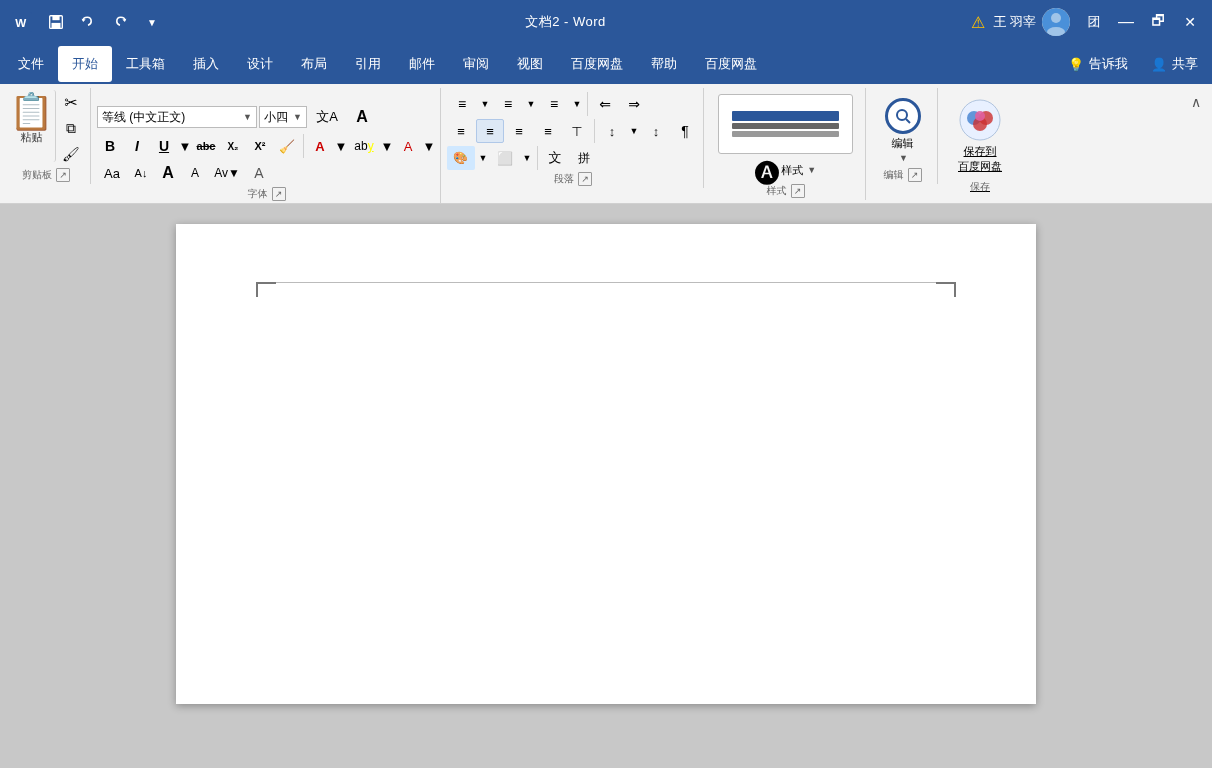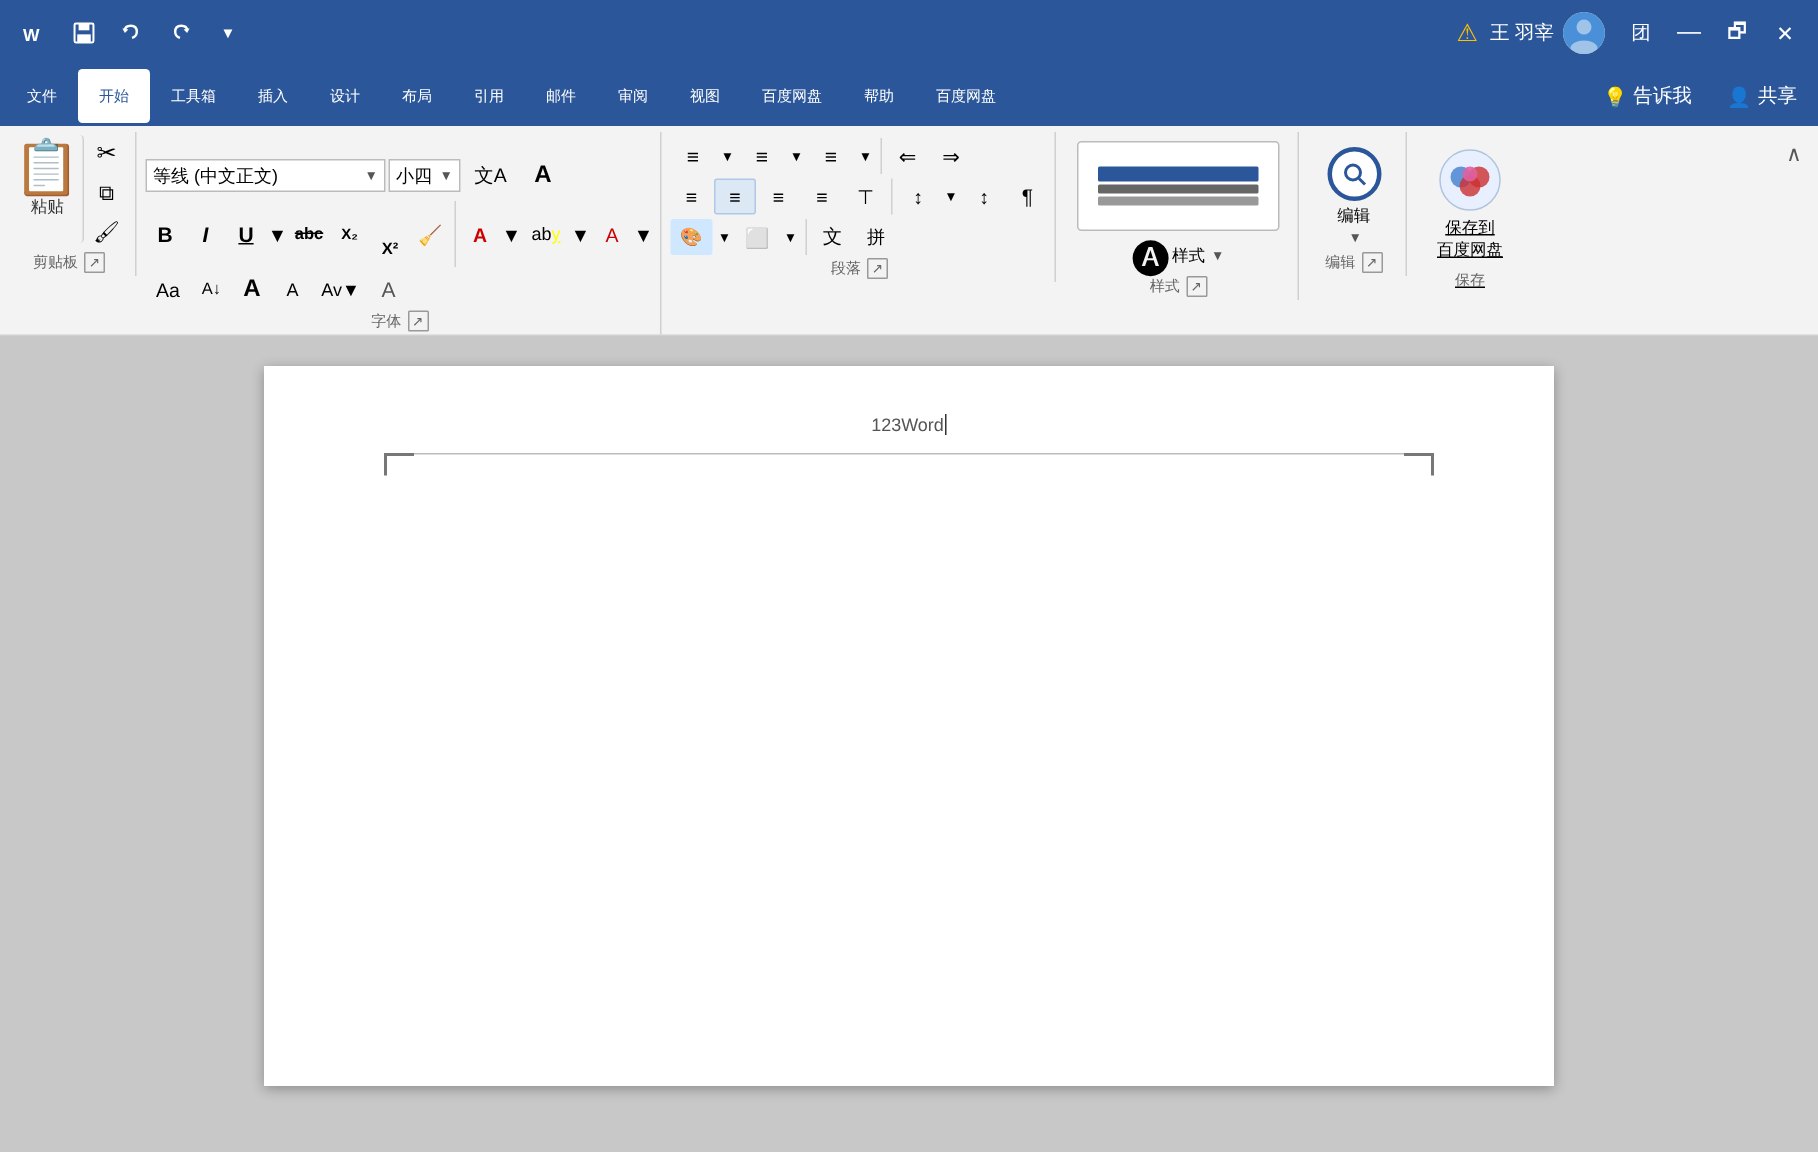--- a/index.html
+++ b/index.html
@@ -20,21 +20,21 @@
     .title-btn { width: 28px; height: 28px; display: flex; align-items: center; justify-content: center; cursor: pointer; border-radius: 3px; font-size: 12px; }
     .user-area { display: flex; align-items: center; gap: 6px; cursor: pointer; padding: 2px 6px; border-radius: 3px; }
     .user-avatar { width: 28px; height: 28px; border-radius: 50%; background: #ccc; overflow: hidden; display: flex; align-items: center; justify-content: center; }
     .warning-icon { color: #ffc000; font-size: 16px; margin-right: 2px; }
 
     
     #menu-bar {
       display: flex; align-items: center; background: #2b579a; height: 40px; padding: 0 4px;
     }
     .menu-item {
-      padding: 6px 14px; color: white; font-size: 10px; cursor: pointer; border-radius: 3px; height: 36px;
+      padding: 6px 14px; color: white; font-size: 13px; cursor: pointer; border-radius: 3px; height: 36px;
       display: flex; align-items: center;
     }
     .menu-item.active { background: white; color: #2b579a; }
     #menu-right { margin-left: auto; display: flex; align-items: center; gap: 4px; }
     .menu-right-btn { padding: 4px 10px; color: white; font-size: 13px; cursor: pointer; display: flex; align-items: center; gap: 4px; }
 
     
     #ribbon {
       background: #f3f3f3; border-bottom: 1px solid #d0d0d0; padding: 4px 4px 0 4px;
       display: flex; flex-direction: column;
@@ -146,20 +146,21 @@
         <svg viewBox="0 0 20 20" width="16" height="16" fill="white">
             <path d="M16 8 Q16 4 11 4 Q6 4 6 9 Q6 13 10 14" stroke="white" stroke-width="2" fill="none"></path>
             <polyline points="18,6 16,10 13,7" fill="white"></polyline>
           </svg>
       </div>
       <div class="qa-btn">
         <span style="font-size:10px; color:white;">▼</span>
       </div>
     </div>
   </div>
+  <div id="title-center">文档2 - Word</div>
   <div id="title-right">
     <div class="user-area">
       <span class="warning-icon">⚠</span>
       <span style="font-size:13px; color:white;">王 羽宰</span>
       <div class="user-avatar">
         <svg viewBox="0 0 28 28" width="28" height="28">
             <rect width="28" height="28" fill="#4a90d9" rx="14"></rect>
             <circle cx="14" cy="10" r="5" fill="#a0c4e8"></circle>
             <ellipse cx="14" cy="24" rx="9" ry="5" fill="#a0c4e8"></ellipse>
           </svg>
@@ -235,21 +236,21 @@
           <div class="rb-small" style="font-size:16px; font-weight:bold; width:30px;">A</div>
         </div>
 
         <div class="font-btn-row">
           <div class="rb-small-sq btn-bold">B</div>
           <div class="rb-small-sq btn-italic">I</div>
           <div class="rb-small-sq btn-underline">U</div>
           <div class="rb-small" style="width:14px;">▼</div>
           <div class="rb-small-sq btn-strike" style="font-size:11px;">abc</div>
           <div class="rb-small-sq" style="font-size:10px;">X₂</div>
-          <div class="rb-small-sq" style="font-size:11px;margin-top:20px;">X²</div>
+          <div class="rb-small-sq" style="font-size:11px;">X²</div>
           <div class="rb-small-sq" style="font-size:13px; color:#cc0000;">🧹</div>
           <div class="divider-v"></div>
           <div class="rb-small" style="font-size:13px; font-weight:bold; color:#cc0000; width:26px;">A</div>
           <div class="rb-small" style="width:14px;">▼</div>
           <div class="rb-small" style="font-size:12px; width:30px;">ab<span style="text-decoration:underline; color:#ffff00;">y</span></div>
           <div class="rb-small" style="width:14px;">▼</div>
           <div class="rb-small" style="font-size:13px; color:#cc0000; width:26px;">A</div>
           <div class="rb-small" style="width:14px;">▼</div>
         </div>
 
@@ -377,22 +378,19 @@
 </div>
 
 <div id="doc-area">
   <div id="doc-page">
 
     <div style="position:absolute; top:58px; left:80px; right:80px; height:0; border-top:1px solid #bbb;"></div>
 
     <div style="position:absolute; top:58px; left:80px; width:20px; height:15px; border-top:2px solid #777; border-left:2px solid #777;"></div>
     <div style="position:absolute; top:58px; right:80px; width:20px; height:15px; border-top:2px solid #777; border-right:2px solid #777;"></div>
 
-    <div style="position:absolute; top:32px; left:0; right:0; text-align:center; font-size:12px; color:#555;">
-      <span>123Word</span><span style="border-left: 1px solid #333; margin-left:1px; animation: blink 1s infinite;"></span>
-    </div>
 
   </div>
 </div>
 
 <style>
   @keyframes blink { 0%, 100% { opacity: 1; } 50% { opacity: 0; } }
 </style>
 
 </body></html>

